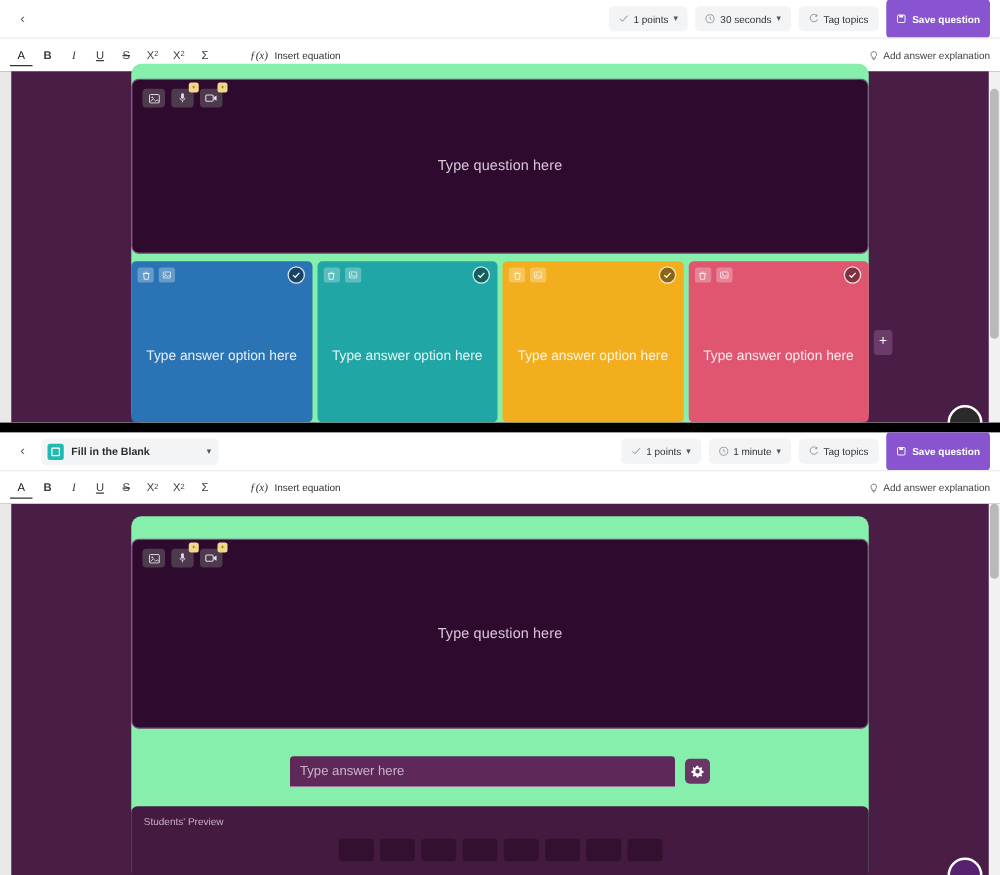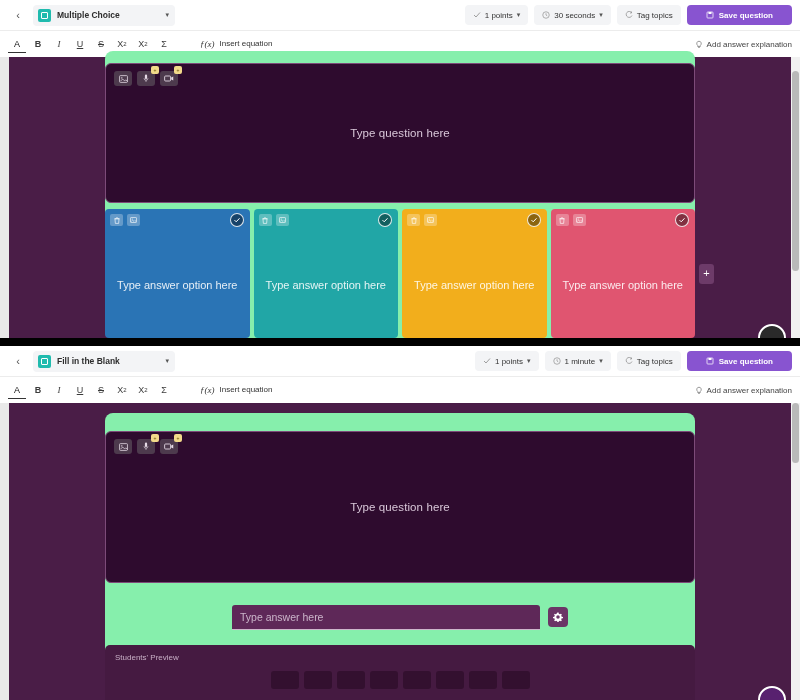--- a/index.html
+++ b/index.html
@@ -71,21 +71,21 @@
   }
   .pill {
     display: flex; align-items: center; gap: 4px;
     height: 20px; padding: 0 8px;
     background: #f3f4f6; border-radius: 4px;
     font-size: 8px; color: #333; white-space: nowrap;
   }
   .pill svg { flex: 0 0 auto; }
   .save-btn {
     display: flex; align-items: center; gap: 5px;
-    height: 20px; padding: 0 19px;
+    height: 32px; padding: 0 8px;
     background: #8854d0; border-radius: 4px;
     font-size: 8px; color: #fff; font-weight: 600; white-space: nowrap;
   }
 
   
   .formatbar {
     height: 27px;
     background: #ffffff;
     border-top: 1px solid #ececec;
     display: flex; align-items: center;
@@ -99,21 +99,21 @@
     margin-right: 3px;
   }
   .fmt.active { color: #111; border-bottom: 1.5px solid #333; }
   .fmt.bold { font-weight: 700; }
   .fmt.italic { font-style: italic; font-family: "Liberation Serif", serif; }
   .fmt.under { text-decoration: underline; }
   .fmt.strike { text-decoration: line-through; }
   .fmt sup, .fmt sub { font-size: 6px; }
   .fmt-sep { width: 14px; }
   .eq-btn {
-    display: flex; align-items: flex-start; gap: 5px;
+    display: flex; align-items: center; gap: 5px;
     font-size: 8px; color: #333;
     margin-left: 10px;
   }
   .eq-glyph { font-family: "Liberation Serif", serif; font-style: italic; font-size: 9px; }
   .explain-btn {
     position: absolute; right: 8px; top: 0; height: 27px;
     display: flex; align-items: center; gap: 4px;
     font-size: 8px; color: #444;
   }
 
@@ -273,27 +273,20 @@
     position: absolute; top: 0; bottom: 0; width: 9px; background: #e9e9e9;
   }
 </style>
 </head>
 <body>
 
 <div class="panel panel-a">
 
   <div class="topbar">
     <div class="back-btn">‹</div>
-    <div class="qtype-select">
-      <span class="qtype-icon">
-          <i></i>
-        </span>
-      <span class="qtype-label">Multiple Choice</span>
-      <span class="caret">▾</span>
-    </div>
 
     <div class="topbar-right">
       <div class="pill">
         <svg width="8" height="8" viewBox="0 0 16 16">
             <path d="M2 8l4 4 8-9" fill="none" stroke="#888" stroke-width="1.6"></path>
           </svg>
         <span>1 points</span>
         <span class="caret">▾</span>
       </div>
       <div class="pill">

